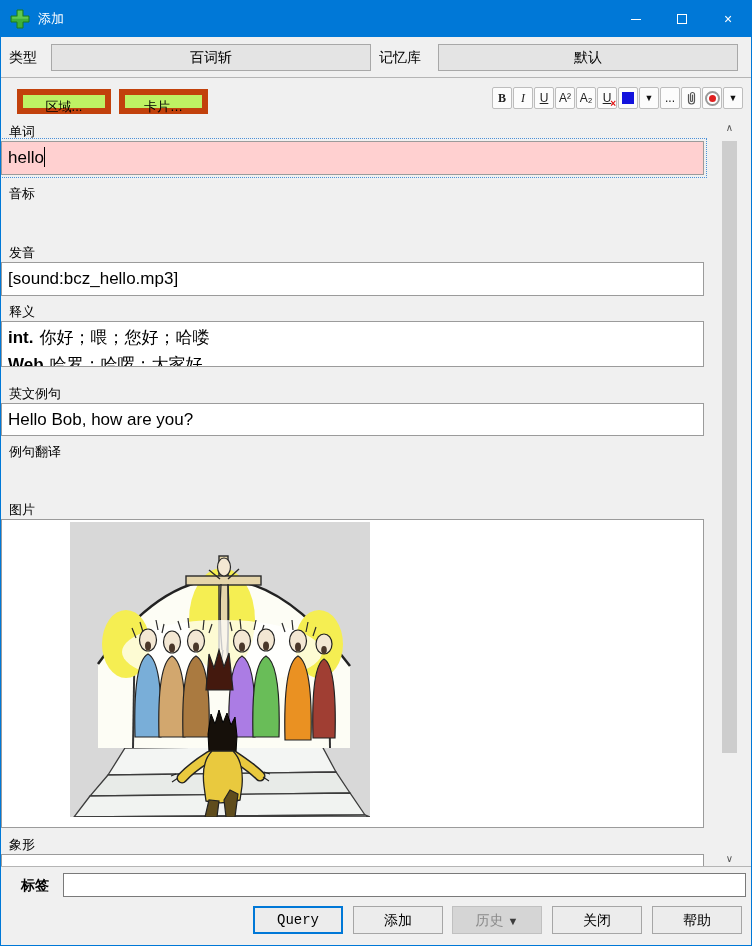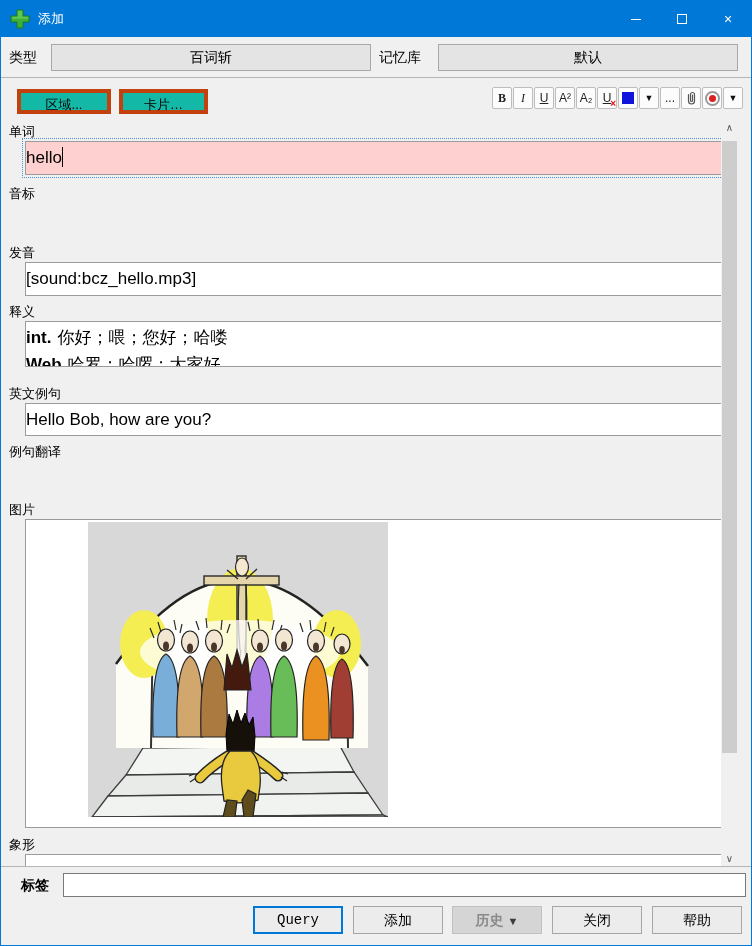--- a/index.html
+++ b/index.html
@@ -25,21 +25,21 @@
   .selector-row{ position:absolute; top:37px; left:0; right:0; height:39px;padding-left:40px; }
   .row-label{ font-size:14px; color:#000; position:absolute; top:11px; }
   .combo-btn{
     position:absolute; top:6px; height:27px; background:#e4e4e4; border:1px solid #a8a8a8;
     font-size:14px; text-align:center; line-height:25px; cursor:pointer;
   }
   .hsep{ position:absolute; left:0; right:0; height:1px; background:#b5b5b5; }
   
   .tools-row{ position:absolute; top:77px; left:0; right:0; height:41px; }
   .tool-btn{
-    position:absolute; top:11px; height:25px; background:#14b8a6; border:4px solid #c2410c;
+    position:absolute; top:11px; height:25px; background:#bef264; border:6px solid #c2410c;
     font-size:13px; text-align:center; line-height:23px; cursor:pointer;
   }
   .fmt-bar{ position:absolute; right:8px; top:9px; display:flex; gap:1px; }
   .fmt-btn{
     width:20px; height:22px; background:#fcfcfc; border:1px solid #bdbdbd; border-radius:2px;
     display:flex; align-items:center; justify-content:center;
     font-size:12px; color:#222; position:relative; cursor:pointer;
   }
   .fmt-bold{ font-weight:bold; font-family:"Liberation Serif",serif; }
   .fmt-italic{ font-style:italic; font-family:"Liberation Serif",serif; }
@@ -50,22 +50,22 @@
   .record-outer{ width:15px; height:15px; border-radius:50%; border:2px solid #9a9a9a;
     background:#fff; display:flex; align-items:center; justify-content:center; }
   .record-dot{ width:7px; height:7px; border-radius:50%; background:#e02020; }
   
   .scroll-area{
     position:absolute; top:118px; left:0; right:0; height:748px; overflow:hidden;
     border-bottom:1px solid #b5b5b5; background:#f0f0f0;
   }
   .field-label{ position:absolute; left:8px; font-size:13px; color:#000;text-align:center; }
   .field-box{
-    position:absolute; left:24px; width:703px; background:#fff; border:1px solid #9b9b9b;
-    font-size:17px; overflow:hidden; white-space:nowrap;
+    position:absolute; left:0; width:703px; background:#fff; border:1px solid #9b9b9b;
+    font-size:17px; padding-left:6px; overflow:hidden; white-space:nowrap;
   }
   .field-single{ height:34px; line-height:32px; }
   .field-word{ background:#ffd0d0; outline:1px dotted #4a90d9; outline-offset:2px; }
   .caret{ display:inline-block; width:1px; height:20px; background:#000; vertical-align:-4px; }
   .zh-serif{ font-family:"Liberation Serif","DejaVu Serif",serif; }
   .pos-tag{ font-weight:bold; margin-right:6px; }
   .meaning-line{ line-height:27px; }
   
   .vscroll{ position:absolute; right:13px; top:0; width:17px; height:748px; background:#f0f0f0; }
   .scroll-btn{ position:absolute; left:0; width:17px; height:17px; display:flex; align-items:center;
@@ -74,21 +74,21 @@
   
   .bottom-panel{ position:absolute; top:867px; left:0; right:0; height:78px; background:#f0f0f0; }
   .tags-label{ position:absolute; left:20px; top:9px; font-size:14px;font-weight:bold; }
   .tags-input{ position:absolute; left:62px; top:5px; width:683px; height:24px;
     border:1px solid #7a7a7a; background:#fff; font-size:13px; padding:0 4px; }
   .footer-btn{
     position:absolute; top:38px; width:90px; height:28px; background:#ececec;
     border:1px solid #a6a6a6; font-size:14px; text-align:center; line-height:26px; cursor:pointer;
   }
   .btn-default{ border:2px solid #0078d7; line-height:24px; font-family:"Liberation Mono","DejaVu Sans Mono",monospace; }
-  .btn-disabled{ background:#d5d5d5; border-color:#c0c0c0; color:#8a8a8a;font-weight:bold; }
+  .btn-disabled{ background:#d5d5d5; border-color:#c0c0c0; color:#8a8a8a; }
   .btn-disabled .hist-arrow{ color:#3c3c3c; font-size:11px; }
 </style>
 </head>
 <body>
 
 <div class="window">
 
   <div class="titlebar">
     <svg class="app-icon" viewBox="0 0 20 20">
       <path d="M7 1 h6 v6 h6 v6 h-6 v6 h-6 v-6 h-6 v-6 h6 z" fill="#3db039" stroke="#1d7a1d" stroke-width="1"></path>

